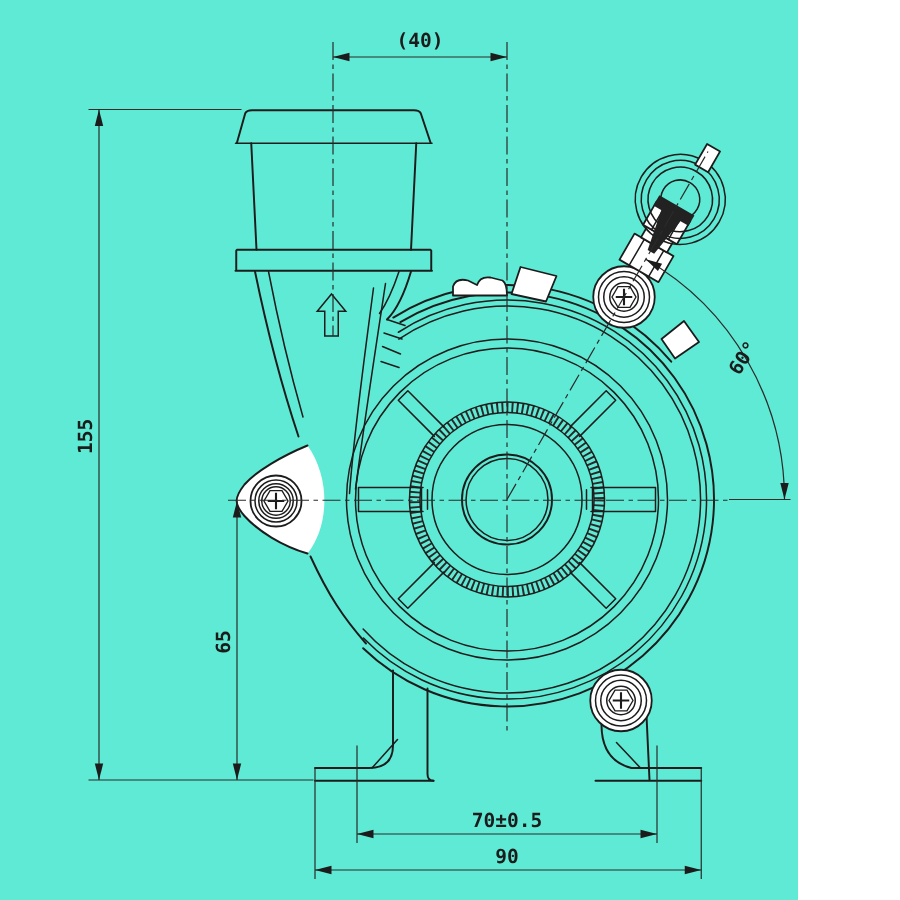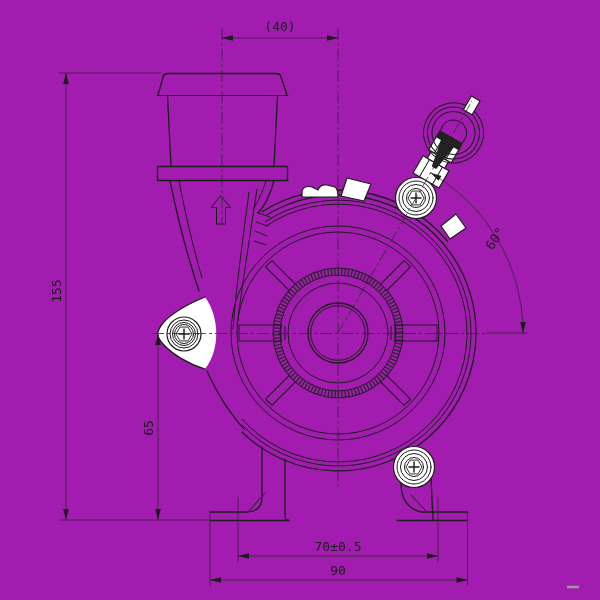--- a/index.html
+++ b/index.html
@@ -1,16 +1,16 @@
 <!DOCTYPE html>
 <html><head>
 <meta charset="utf-8">
 <style>
   html,body{margin:0;padding:0;background:#fff;}
-  #canvas{width:600px;height:600px;position:relative;background:#a21caf;overflow:hidden;}
+  #canvas{width:532px;height:600px;position:relative;background:#5eead4;overflow:hidden;font-weight:bold;}
   svg{position:absolute;top:0;left:0;}
   text{font-family:"DejaVu Sans Mono","Liberation Mono",monospace;font-size:13px;fill:#1c1c1c;}
   .obj{stroke:#1c1c1c;fill:none;stroke-width:1.3;stroke-linecap:round;stroke-linejoin:round;}
   .objthin{stroke:#1c1c1c;fill:none;stroke-width:1;stroke-linecap:round;}
   .white{fill:#ffffff;stroke:#1c1c1c;stroke-width:1.2;stroke-linejoin:round;}
   .dim{stroke:#2b2b2b;fill:none;stroke-width:0.8;}
   .cl{stroke:#2b2b2b;fill:none;stroke-width:0.8;stroke-dasharray:12 3 3 3;}
   .arr{fill:#1c1c1c;stroke:none;}
   .dark{fill:#222;stroke:none;}
 </style>

